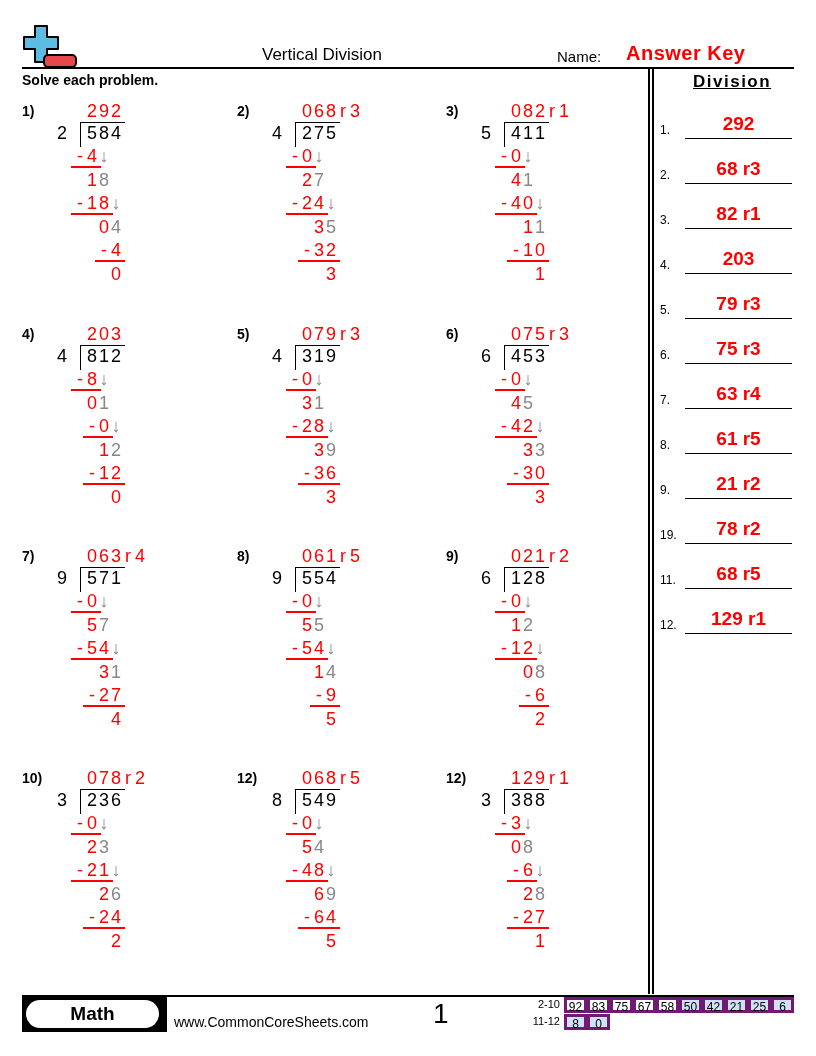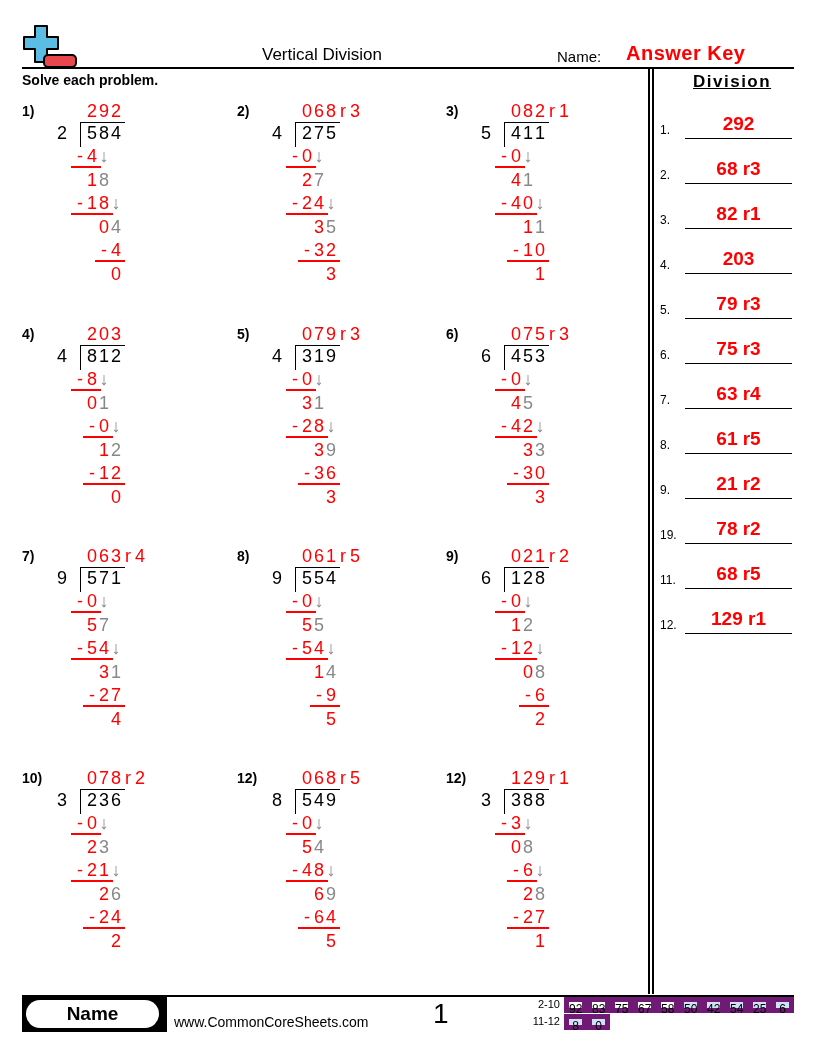--- a/index.html
+++ b/index.html
@@ -28,21 +28,21 @@
   .ans-num { position: absolute; left: 0; bottom: 2px; font-size: 12px; }
   .ans-line { position: absolute; left: 25px; right: 0; bottom: 0; height: 1.5px; background: #000; }
   .ans-val { position: absolute; left: 25px; right: 0; bottom: 4px; text-align: center; font-size: 19px; font-weight: bold; color: #f00; }
 
   .footer-rule { position: absolute; left: 22px; top: 995px; width: 772px; height: 2px; background: #000; }
   .math-box { position: absolute; left: 22px; top: 997px; width: 145px; height: 35px; background: #000; }
   .math-pill { position: absolute; left: 4px; top: 3px; width: 133px; height: 28px; background: #fff; border-radius: 14px; text-align: center; line-height: 28px; font-size: 19px; font-weight: bold; }
   .site { position: absolute; left: 174px; top: 1014px; font-size: 14px; }
   .pageno { position: absolute; left: 433px; top: 998px; font-size: 28px; }
   .score-label { position: absolute; font-size: 11px; text-align: right; width: 36px; }
-  .score-cell { position: absolute; width: 19px; height: 16px; border: 5px solid #701a75; box-sizing: border-box; font-size: 12px; text-align: center; line-height: 15px; }
+  .score-cell { position: absolute; width: 19px; height: 16px; border: 3px solid #701a75; box-sizing: border-box; font-size: 12px; text-align: center; line-height: 15px; }
   .score-cell.hl { background: #cfe0f7; }
 </style>
 </head>
 <body>
 
 <svg class="logo" viewBox="0 0 58 44">
   <path d="M13 2 h12 v11 h11 v12 h-11 v13 h-12 v-13 h-11 v-12 h11 z" fill="#5bbde4" stroke="#000" stroke-width="2" stroke-linejoin="round"></path>
   <rect x="22" y="31" width="32" height="12" rx="4" fill="#e8474b" stroke="#000" stroke-width="2"></rect>
 </svg>
 <div class="title">Vertical Division</div>
@@ -669,32 +669,32 @@
     </div>
     <div class="ans-row" style="top: 604px;">
       <span class="ans-num">12.</span>
       <div class="ans-line"></div>
       <span class="ans-val">129 r1</span>
     </div>
   </div>
 
 <div class="footer-rule"></div>
 <div class="math-box">
-  <div class="math-pill">Name</div>
+  <div class="math-pill">Math</div>
 </div>
 <div class="site">www.CommonCoreSheets.com</div>
 <div class="pageno">1</div>
 <div id="scores">
     <span class="score-label" style="left: 524px; top: 998px;">2-10</span>
     <span class="score-cell" style="left: 564px; width: 23px; top: 997px;">92</span>
     <span class="score-cell" style="left: 587px; width: 23px; top: 997px;">83</span>
     <span class="score-cell" style="left: 610px; width: 23px; top: 997px;">75</span>
     <span class="score-cell" style="left: 633px; width: 23px; top: 997px;">67</span>
     <span class="score-cell" style="left: 656px; width: 23px; top: 997px;">58</span>
     <span class="score-cell hl" style="left: 679px; width: 23px; top: 997px;">50</span>
     <span class="score-cell hl" style="left: 702px; width: 23px; top: 997px;">42</span>
-    <span class="score-cell hl" style="left: 725px; width: 23px; top: 997px;">54</span>
+    <span class="score-cell hl" style="left: 725px; width: 23px; top: 997px;">21</span>
     <span class="score-cell hl" style="left: 748px; width: 23px; top: 997px;">25</span>
     <span class="score-cell hl" style="left: 771px; width: 23px; top: 997px;">6</span>
     <span class="score-label" style="left: 524px; top: 1015px;">11-12</span>
     <span class="score-cell hl" style="left: 564px; width: 23px; top: 1014px;">8</span>
     <span class="score-cell hl" style="left: 587px; width: 23px; top: 1014px;">0</span>
   </div>
 
 </body></html>

